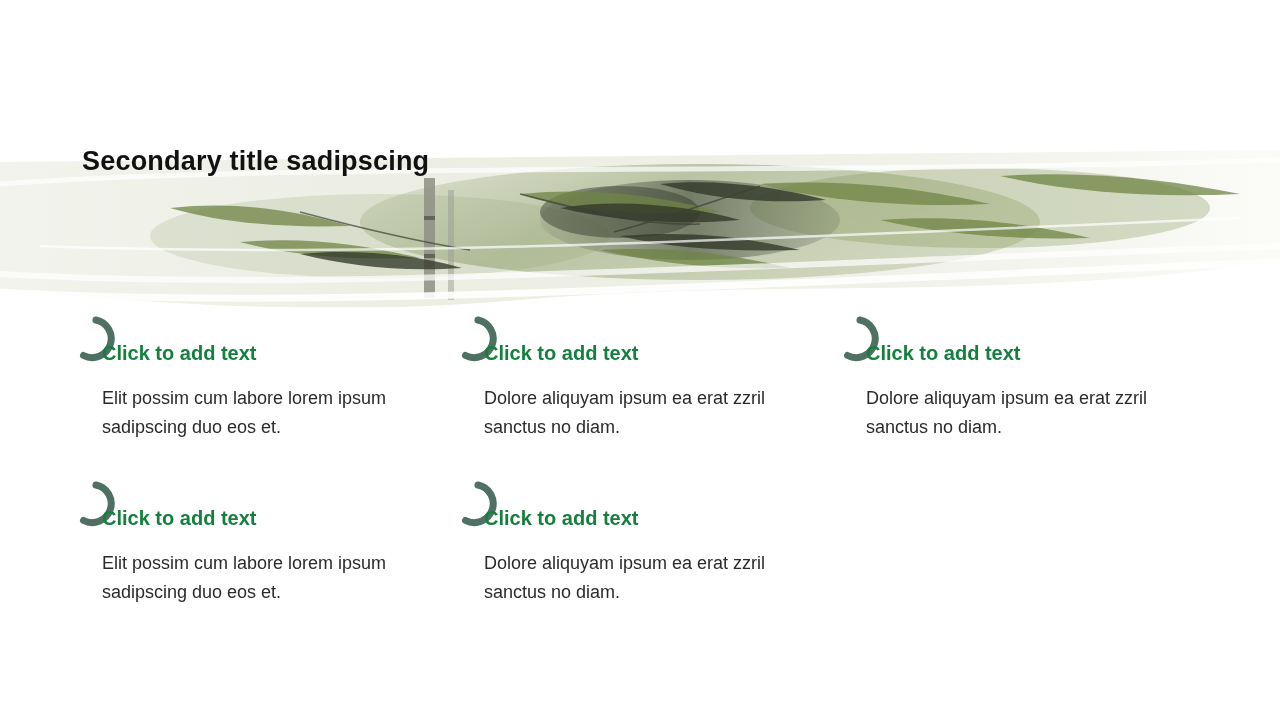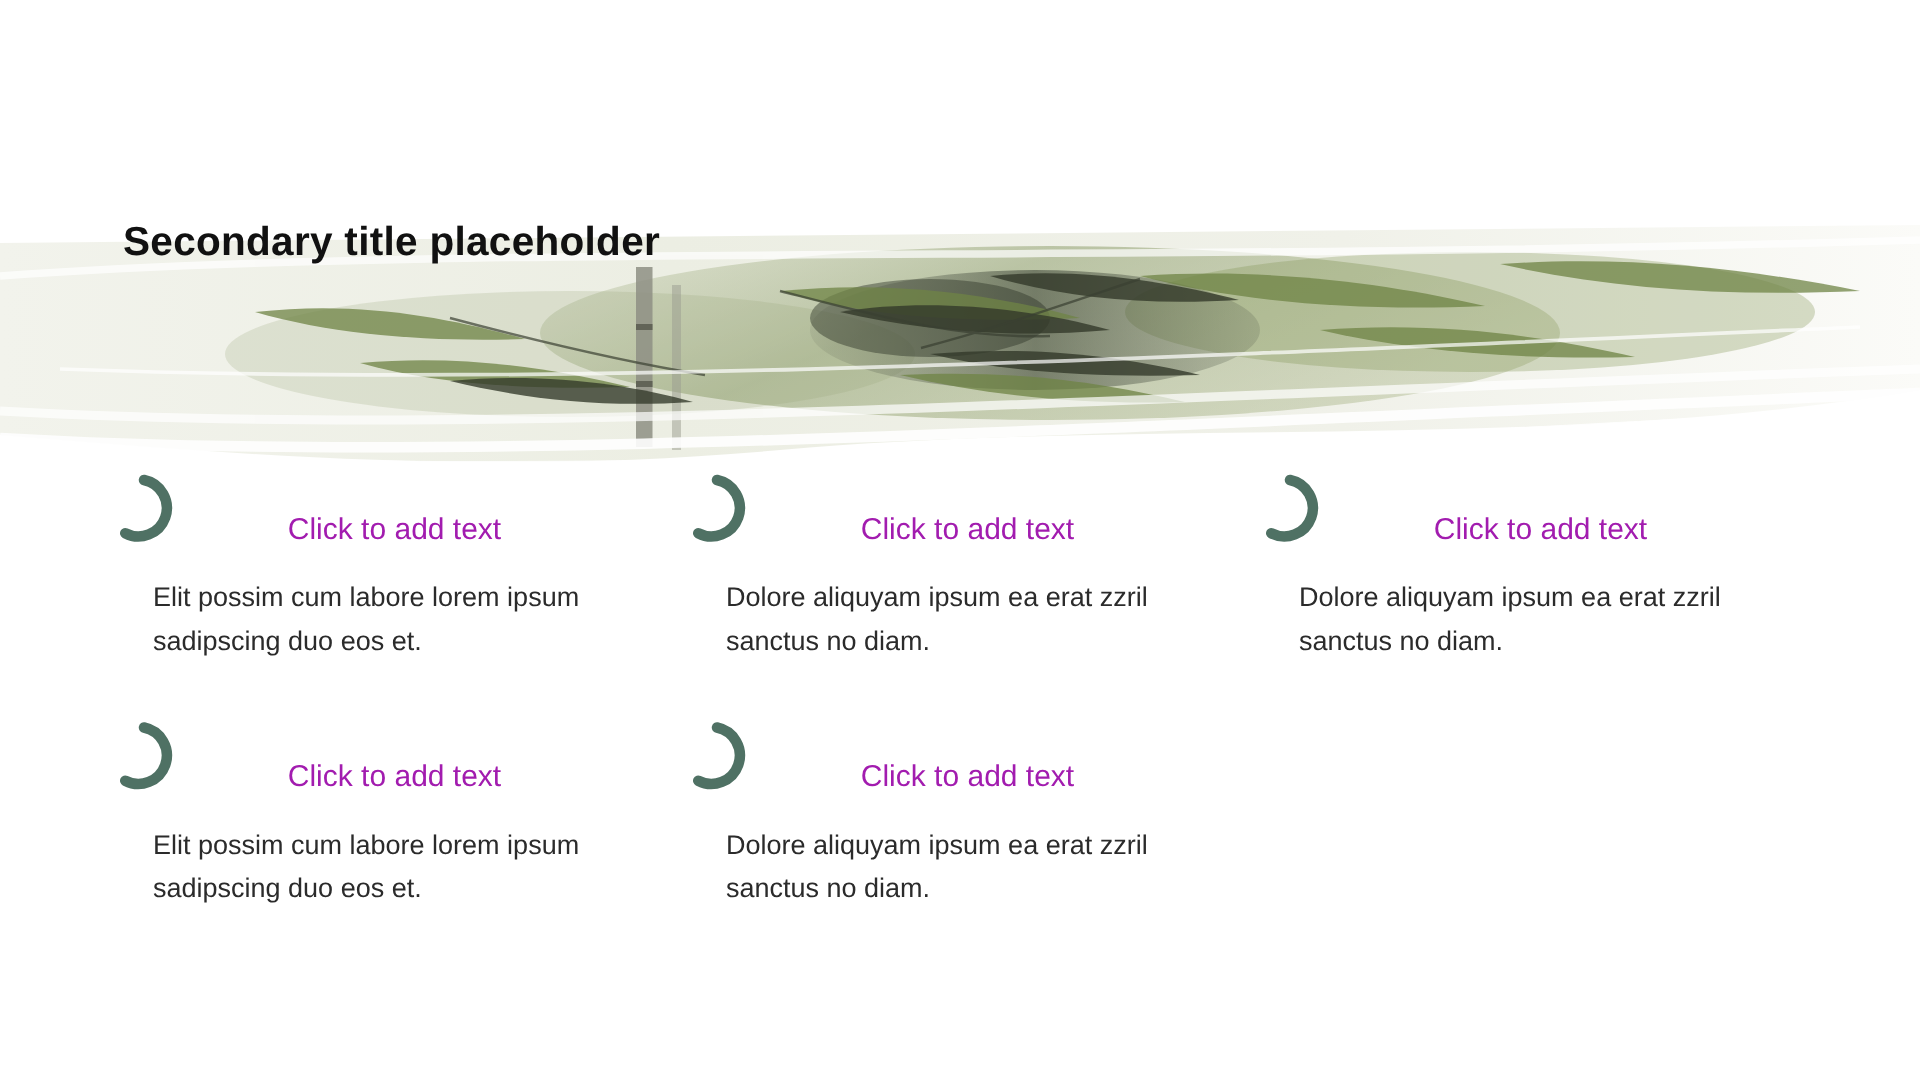--- a/index.html
+++ b/index.html
@@ -67,25 +67,24 @@
     top: 10px;
     width: 48px;
     height: 48px;
   }
   .cell-heading {
     position: relative;
     margin: 0;
     padding-left: 30px;
     padding-top: 37px;
     font-size: 20px;
-    font-weight: normal;
-    color: #a21caf;
+    font-weight: bold;
+    color: #15803d;
     line-height: 1.1;
     white-space: nowrap;
-    text-align: center;
   }
   .cell-body {
     margin: 0;
     padding-left: 30px;
     padding-top: 20px;
     font-size: 18px;
     line-height: 1.62;
     color: #2b2b2b;
     max-width: 340px;
   }
@@ -163,21 +162,21 @@
       </g>
     </g>
 
     <g stroke="#ffffff" fill="none" opacity="0.9">
       <path d="M0,142 C300,160 700,136 1280,112" stroke-width="7"></path>
       <path d="M60,152 C380,170 760,150 1210,126" stroke-width="3"></path>
     </g>
   </svg>
 </div>
 
-<h1 class="slide-title">Secondary title placeholder</h1>
+<h1 class="slide-title">Secondary title sadipscing</h1>
 
 <div class="grid">
 
   <div class="cell">
     <span class="ring">
       <svg width="48" height="48" viewBox="0 0 48 48" aria-hidden="true">
         <path d="M24 5 A19 19 0 1 1 11.5 40.5" fill="none" stroke="#4f7164" stroke-width="7" stroke-linecap="round"></path>
       </svg>
     </span>
     <h2 class="cell-heading">Click to add text</h2>

